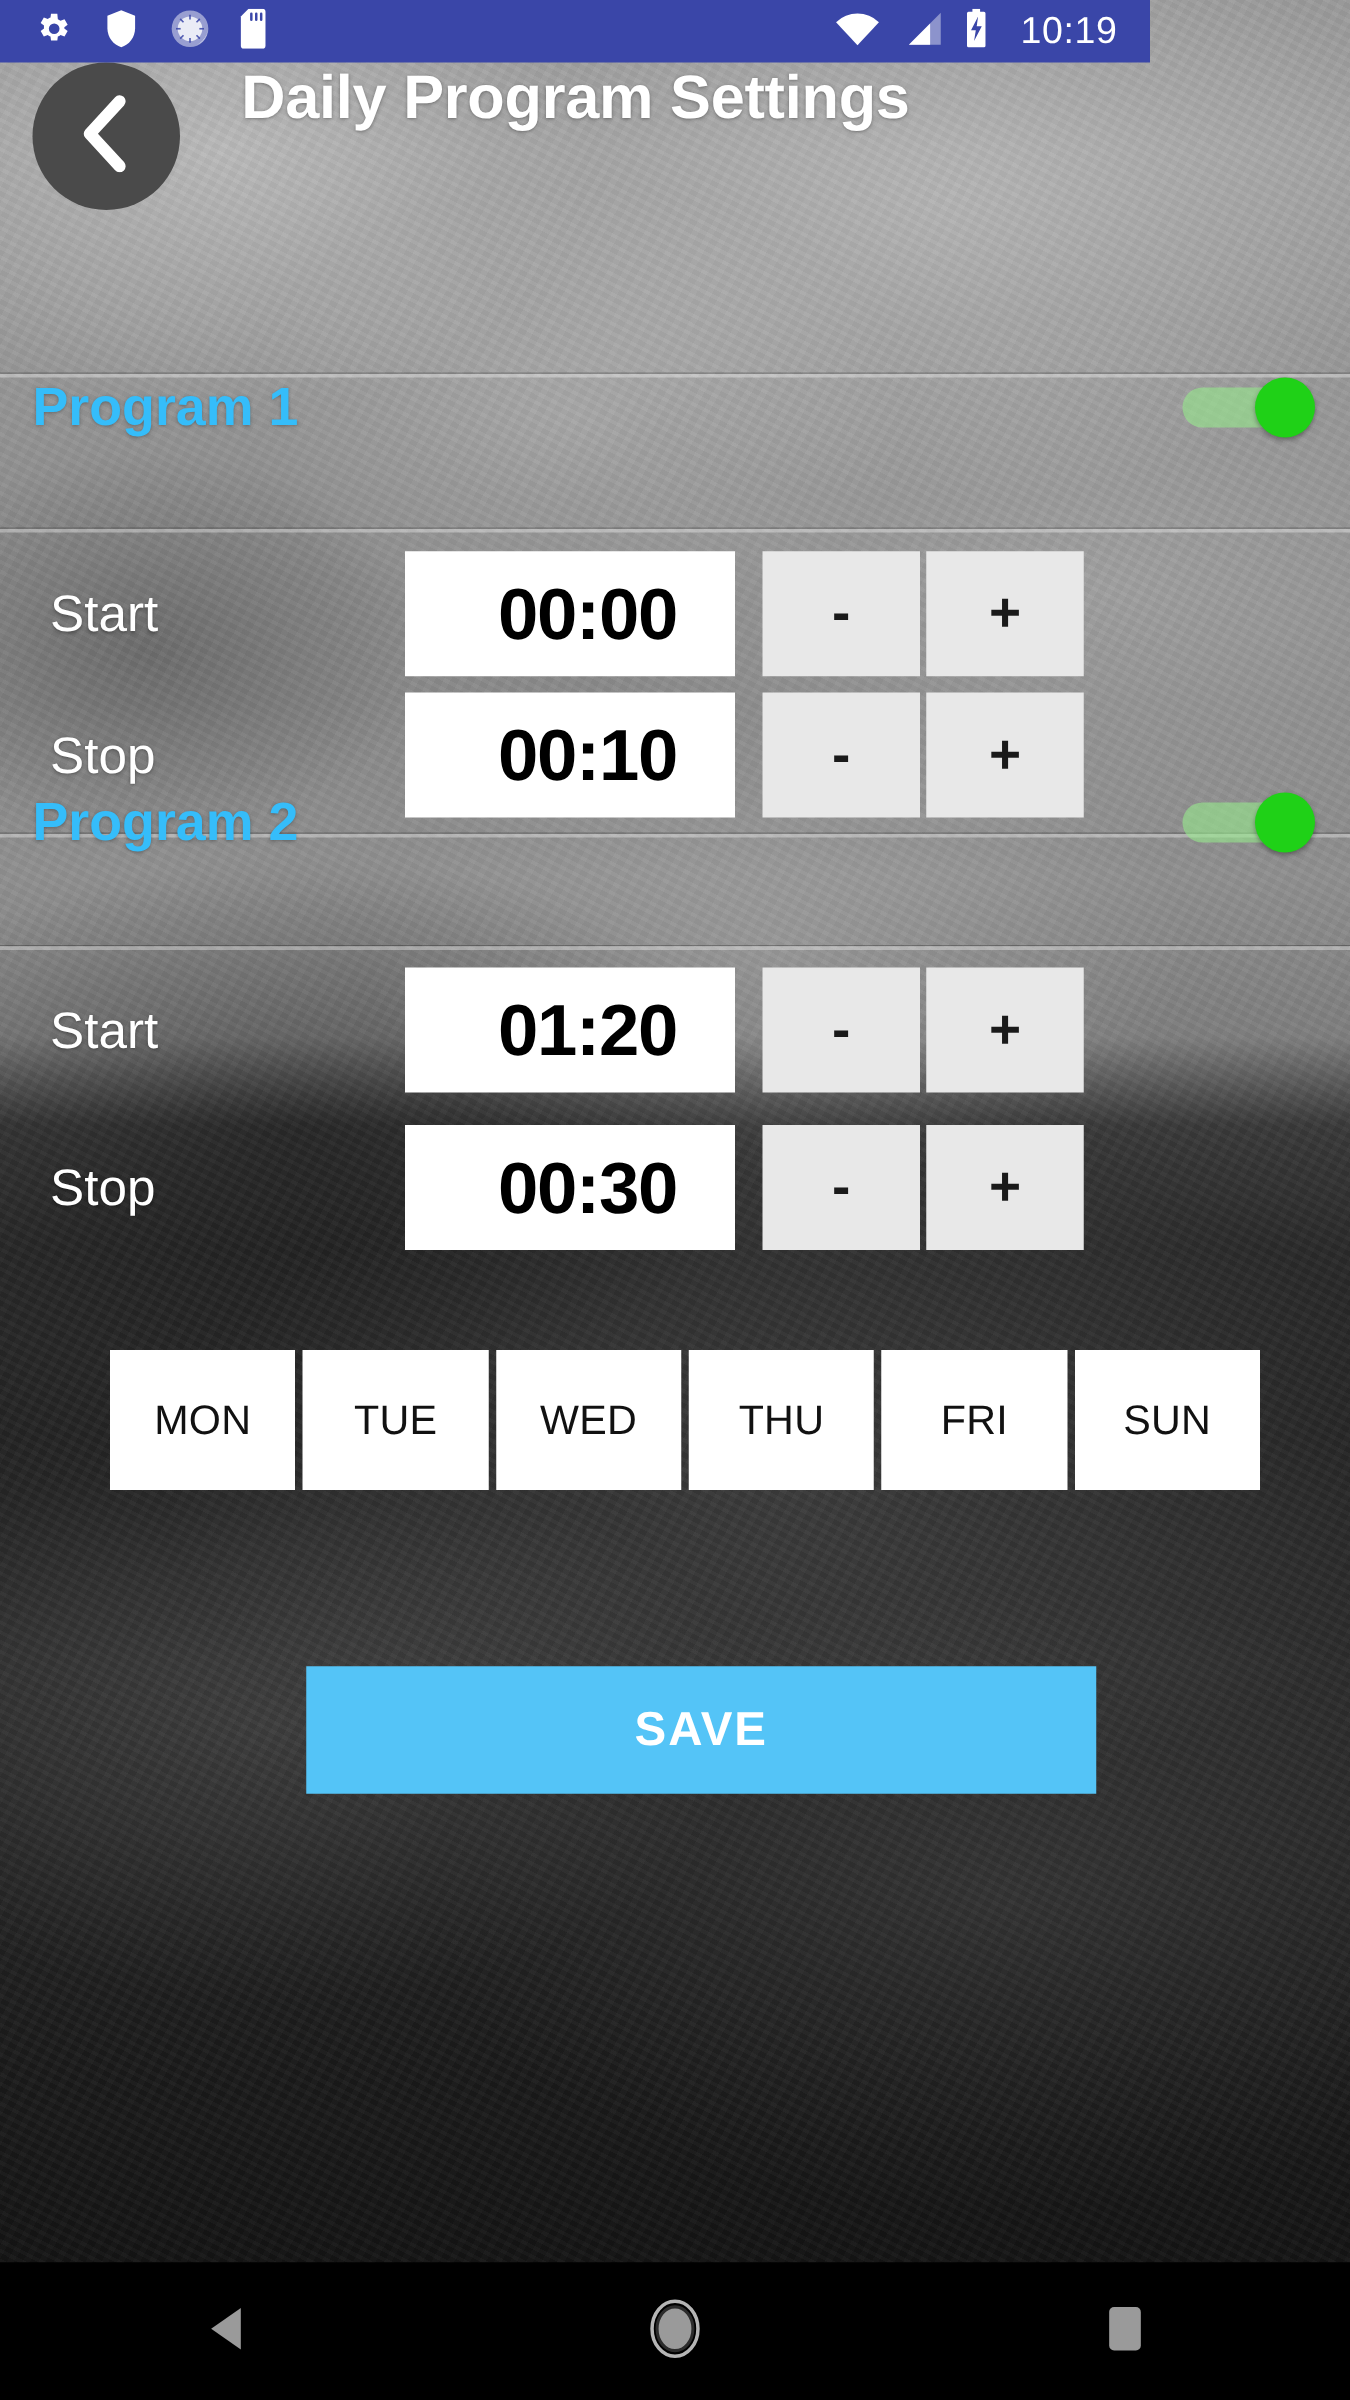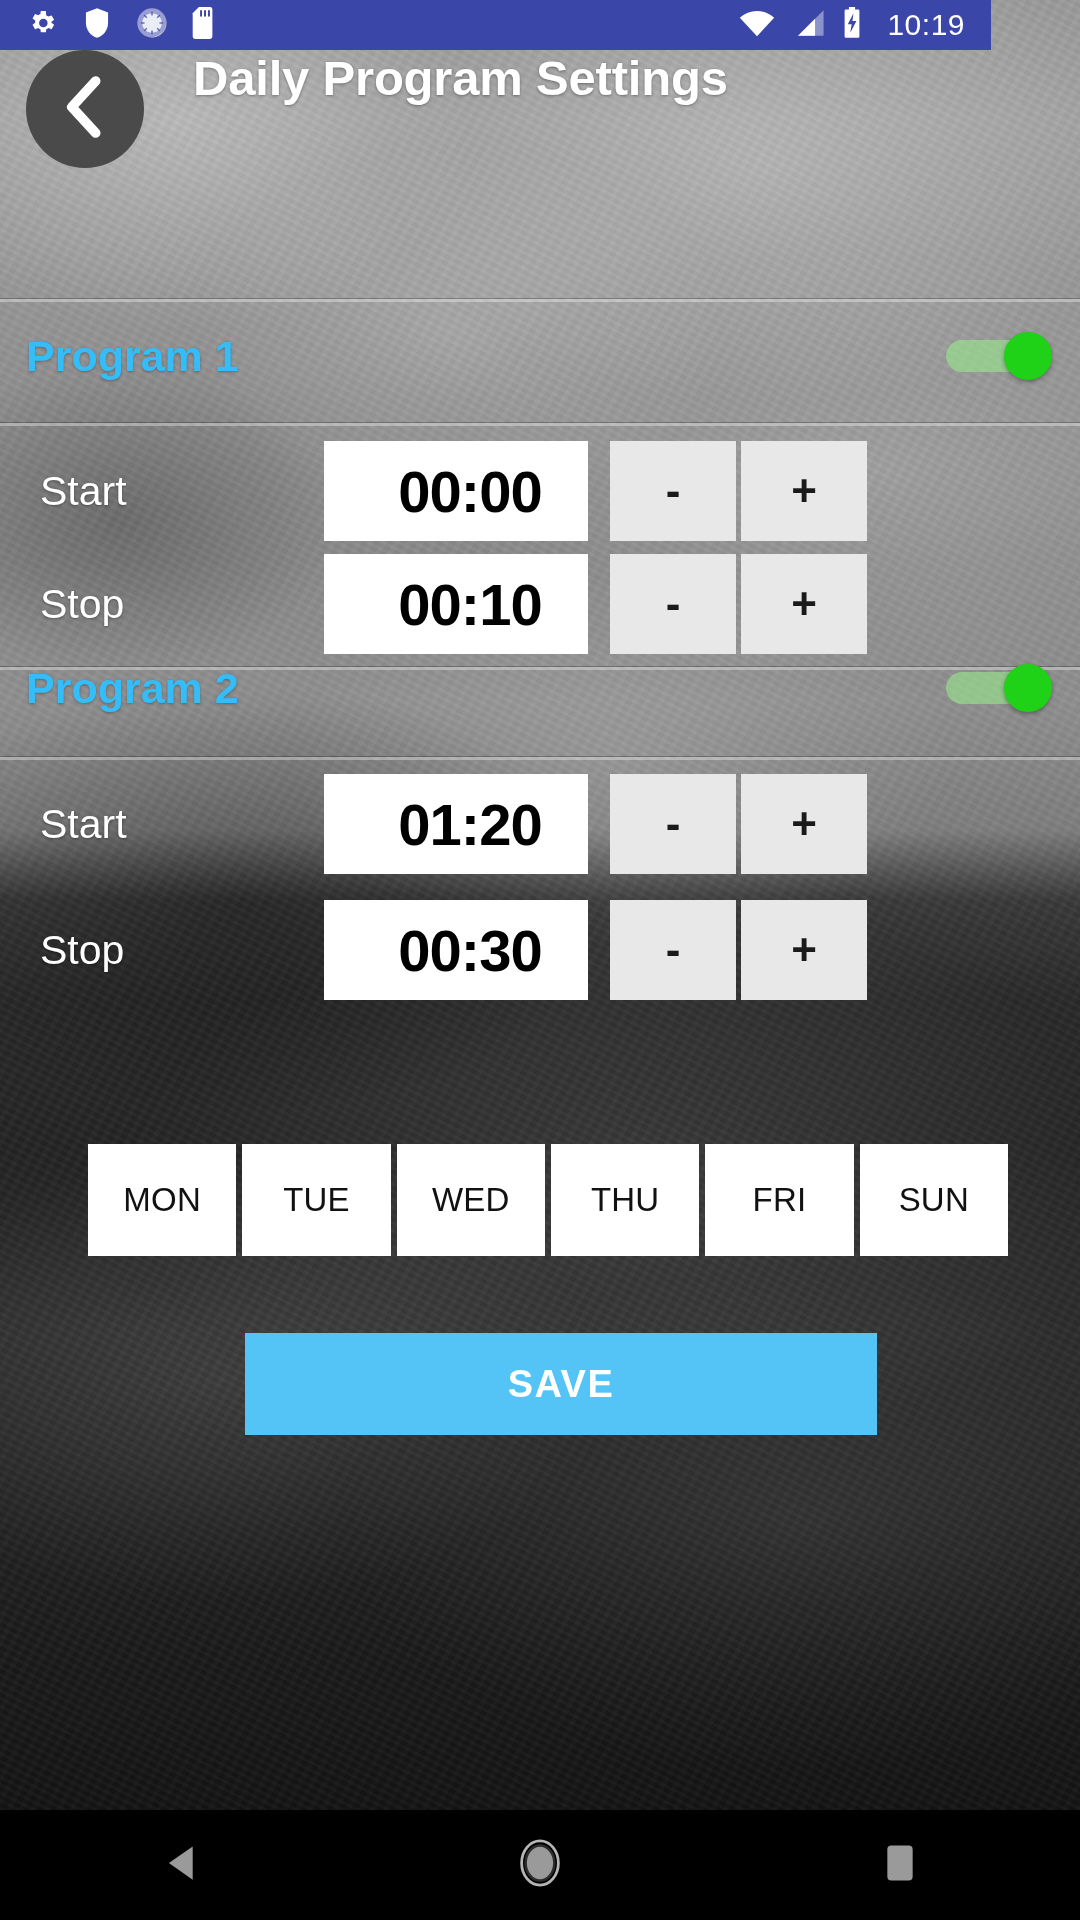--- a/index.html
+++ b/index.html
@@ -34,21 +34,21 @@
   #bg-noise {
     position:absolute; left:0; top:0; width:1080px; height:1810px;
     background:
       repeating-linear-gradient(27deg, rgba(255,255,255,.030) 0 3px, rgba(0,0,0,.030) 3px 7px),
       repeating-linear-gradient(-61deg, rgba(255,255,255,.022) 0 5px, rgba(0,0,0,.022) 5px 11px);
     opacity:.75;
   }
 
   
   #statusbar {
-    position:absolute; left:0; top:0; width:991px; height:50px;
+    position:absolute; left:0; top:0; width:920px; height:50px;
     background:#3A46A8;
     display:flex; align-items:center;
     padding:16px 26px;
     z-index:40;
   }
   .sb-left { display:flex; align-items:center; gap:24px; }
   .sb-right { display:flex; align-items:center; gap:16px; margin-left:auto; }
   .sb-ico { display:block; }
   #clock {
     color:#fff; font-size:30px; font-weight:400; letter-spacing:.5px;
@@ -75,21 +75,21 @@
 
   
   .divider {
     position:absolute; left:0; width:1080px; height:3px;
     background:rgba(255,255,255,.34);
     box-shadow:0 -1px 0 rgba(0,0,0,.25);
     z-index:12;
   }
   .prog-head {
     position:absolute; left:0; width:1080px; height:108px;
-    display:flex; align-items:center; z-index:15;
+    display:flex; align-items:flex-start; z-index:15;
   }
   .prog-label {
     color:#35BDFA; font-size:43px; font-weight:bold;
     margin-left:26px; text-shadow:0 1px 3px rgba(0,0,0,.30);
   }
   .toggle {
     margin-left:auto; margin-right:28px;
     width:108px; height:48px; position:relative; flex:0 0 auto;
   }
   .toggle .track {
@@ -127,21 +127,21 @@
     width:126px; height:100px; background:#E8E8E8;
     display:flex; align-items:center; justify-content:center;
     flex:0 0 auto; color:#1a1a1a; font-size:44px; font-weight:bold;
     line-height:1;
   }
   .step-minus { margin-left:22px; }
   .step-plus  { margin-left:5px; }
 
   
   #days {
-    position:absolute; left:76px; top:1144px;
+    position:absolute; left:76px; top:1080px;
     width:932px; height:112px;
     display:flex; gap:6px; z-index:15;padding-left:12px;
   }
   .day-btn {
     flex:1 1 0; background:#FFFFFF;
     display:flex; align-items:center; justify-content:center;
     color:#111; font-size:33px; font-weight:400; letter-spacing:.2px;
   }
 
   

